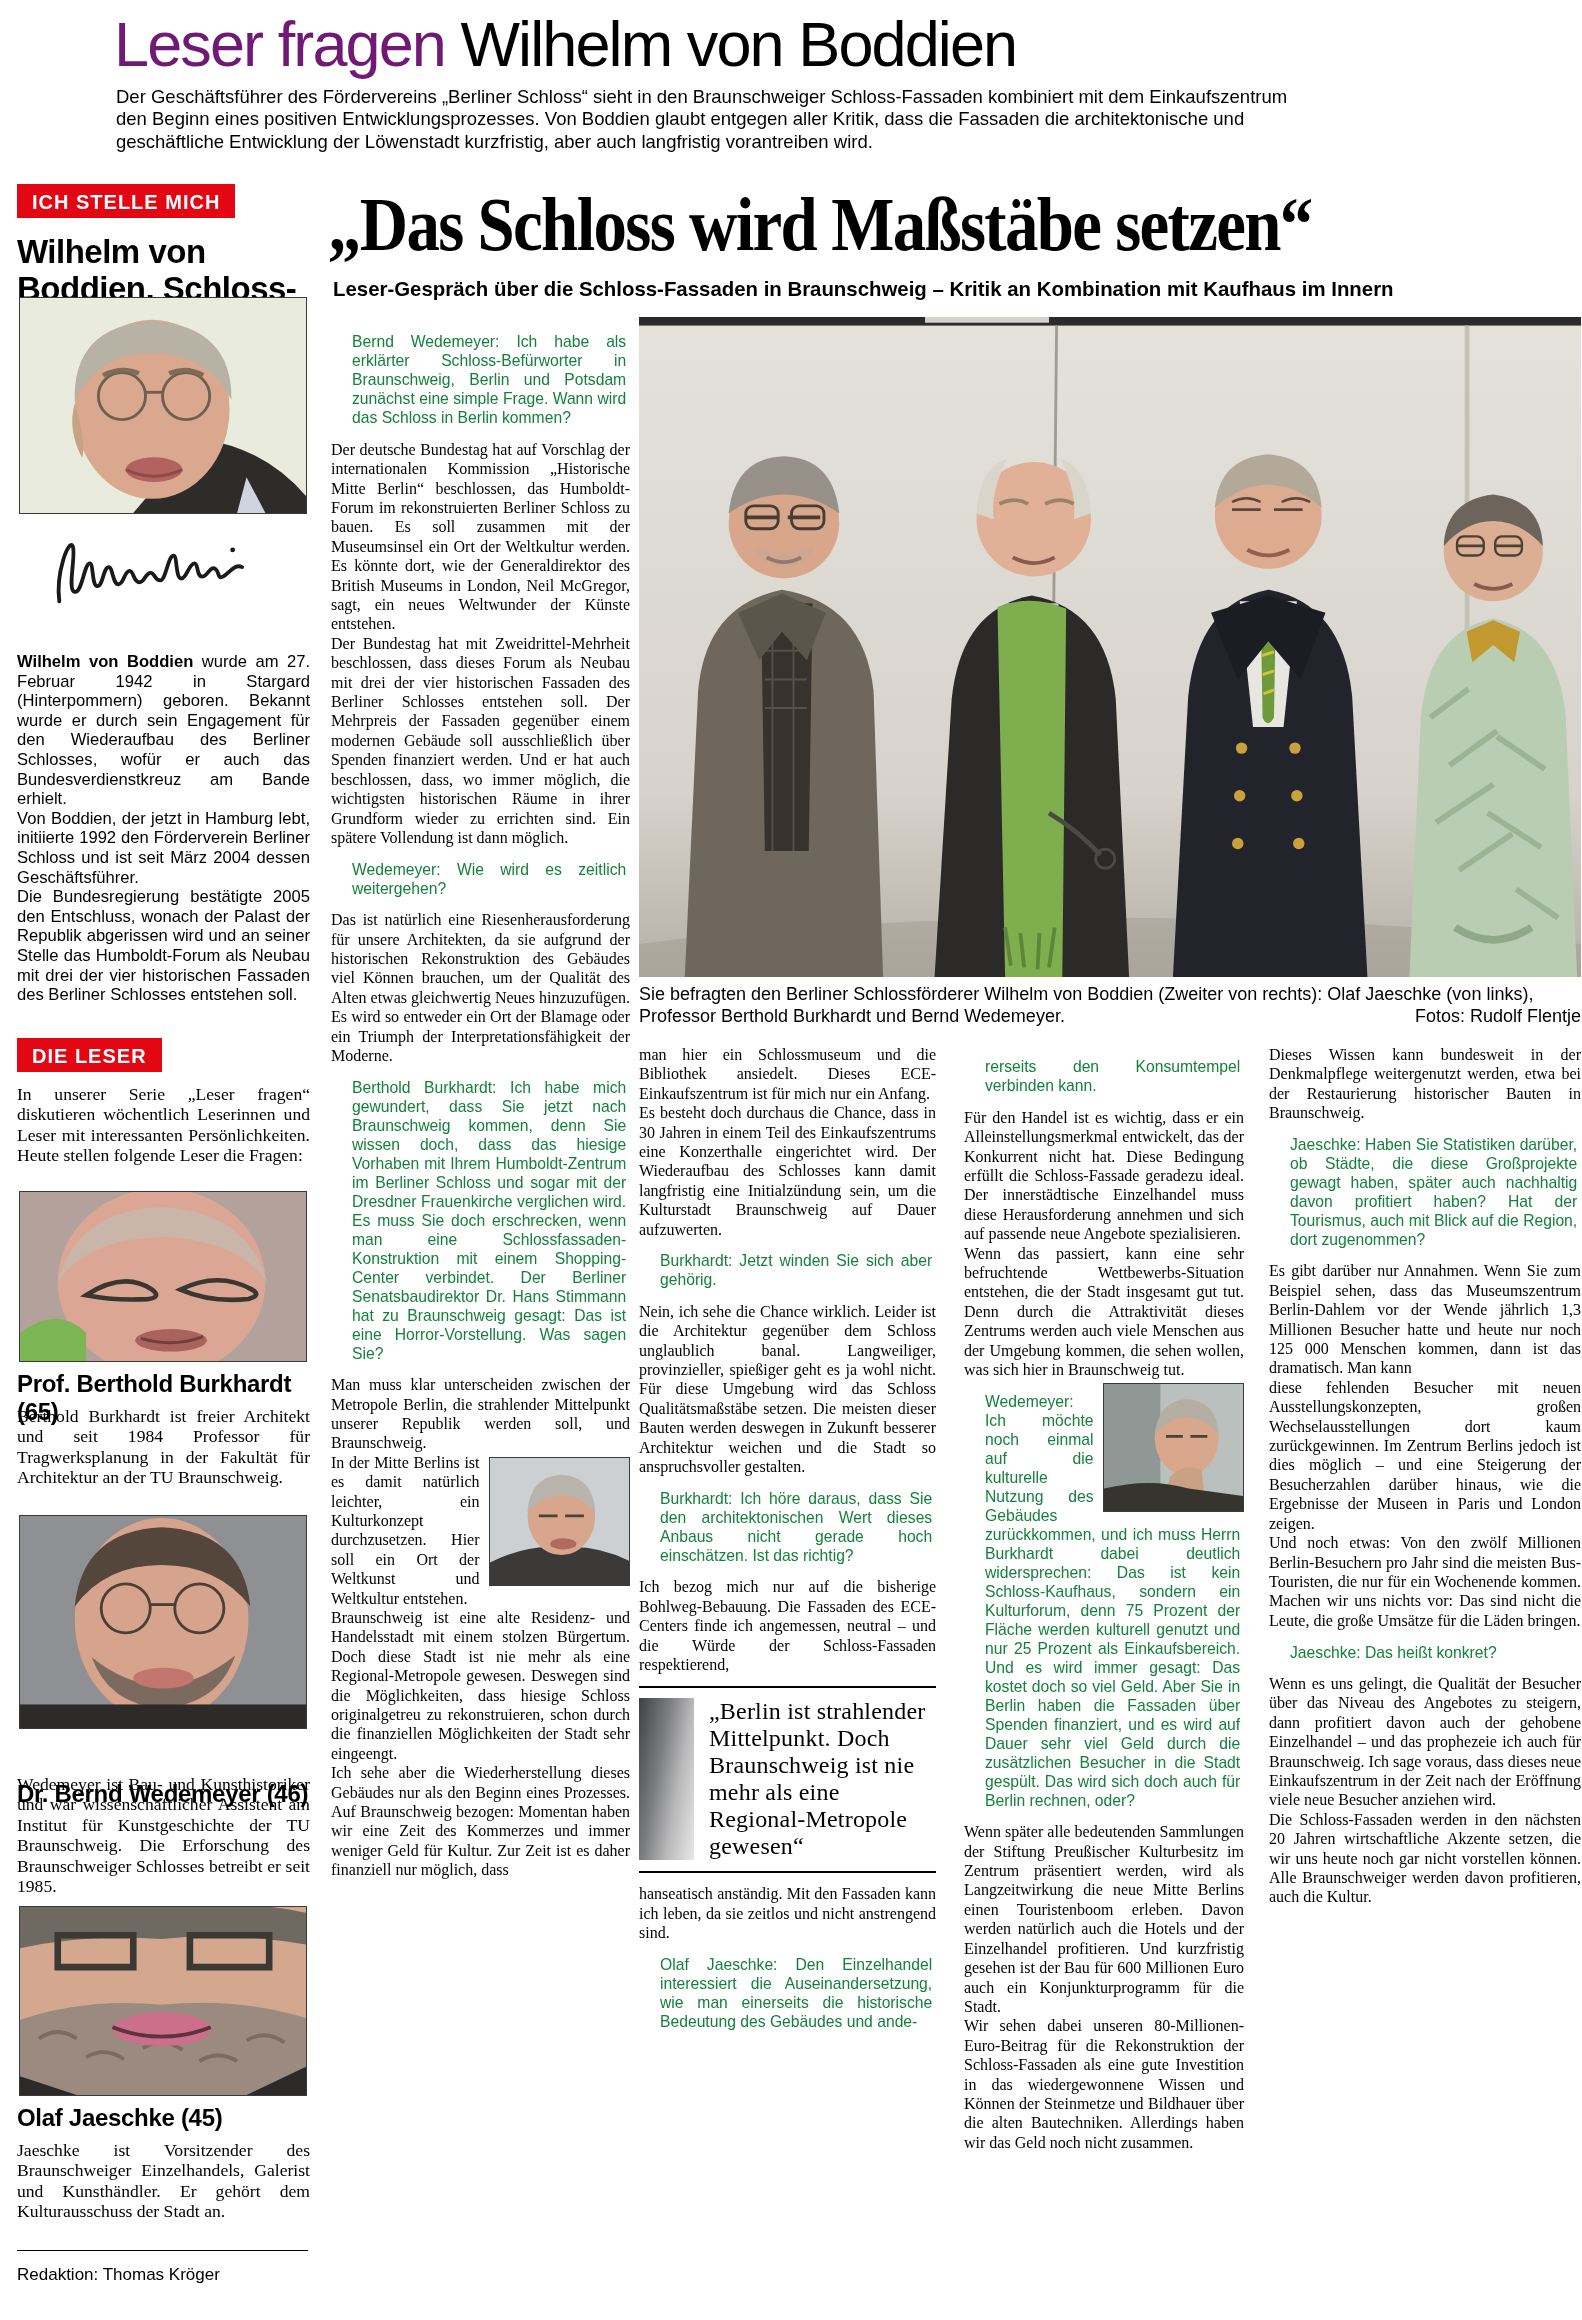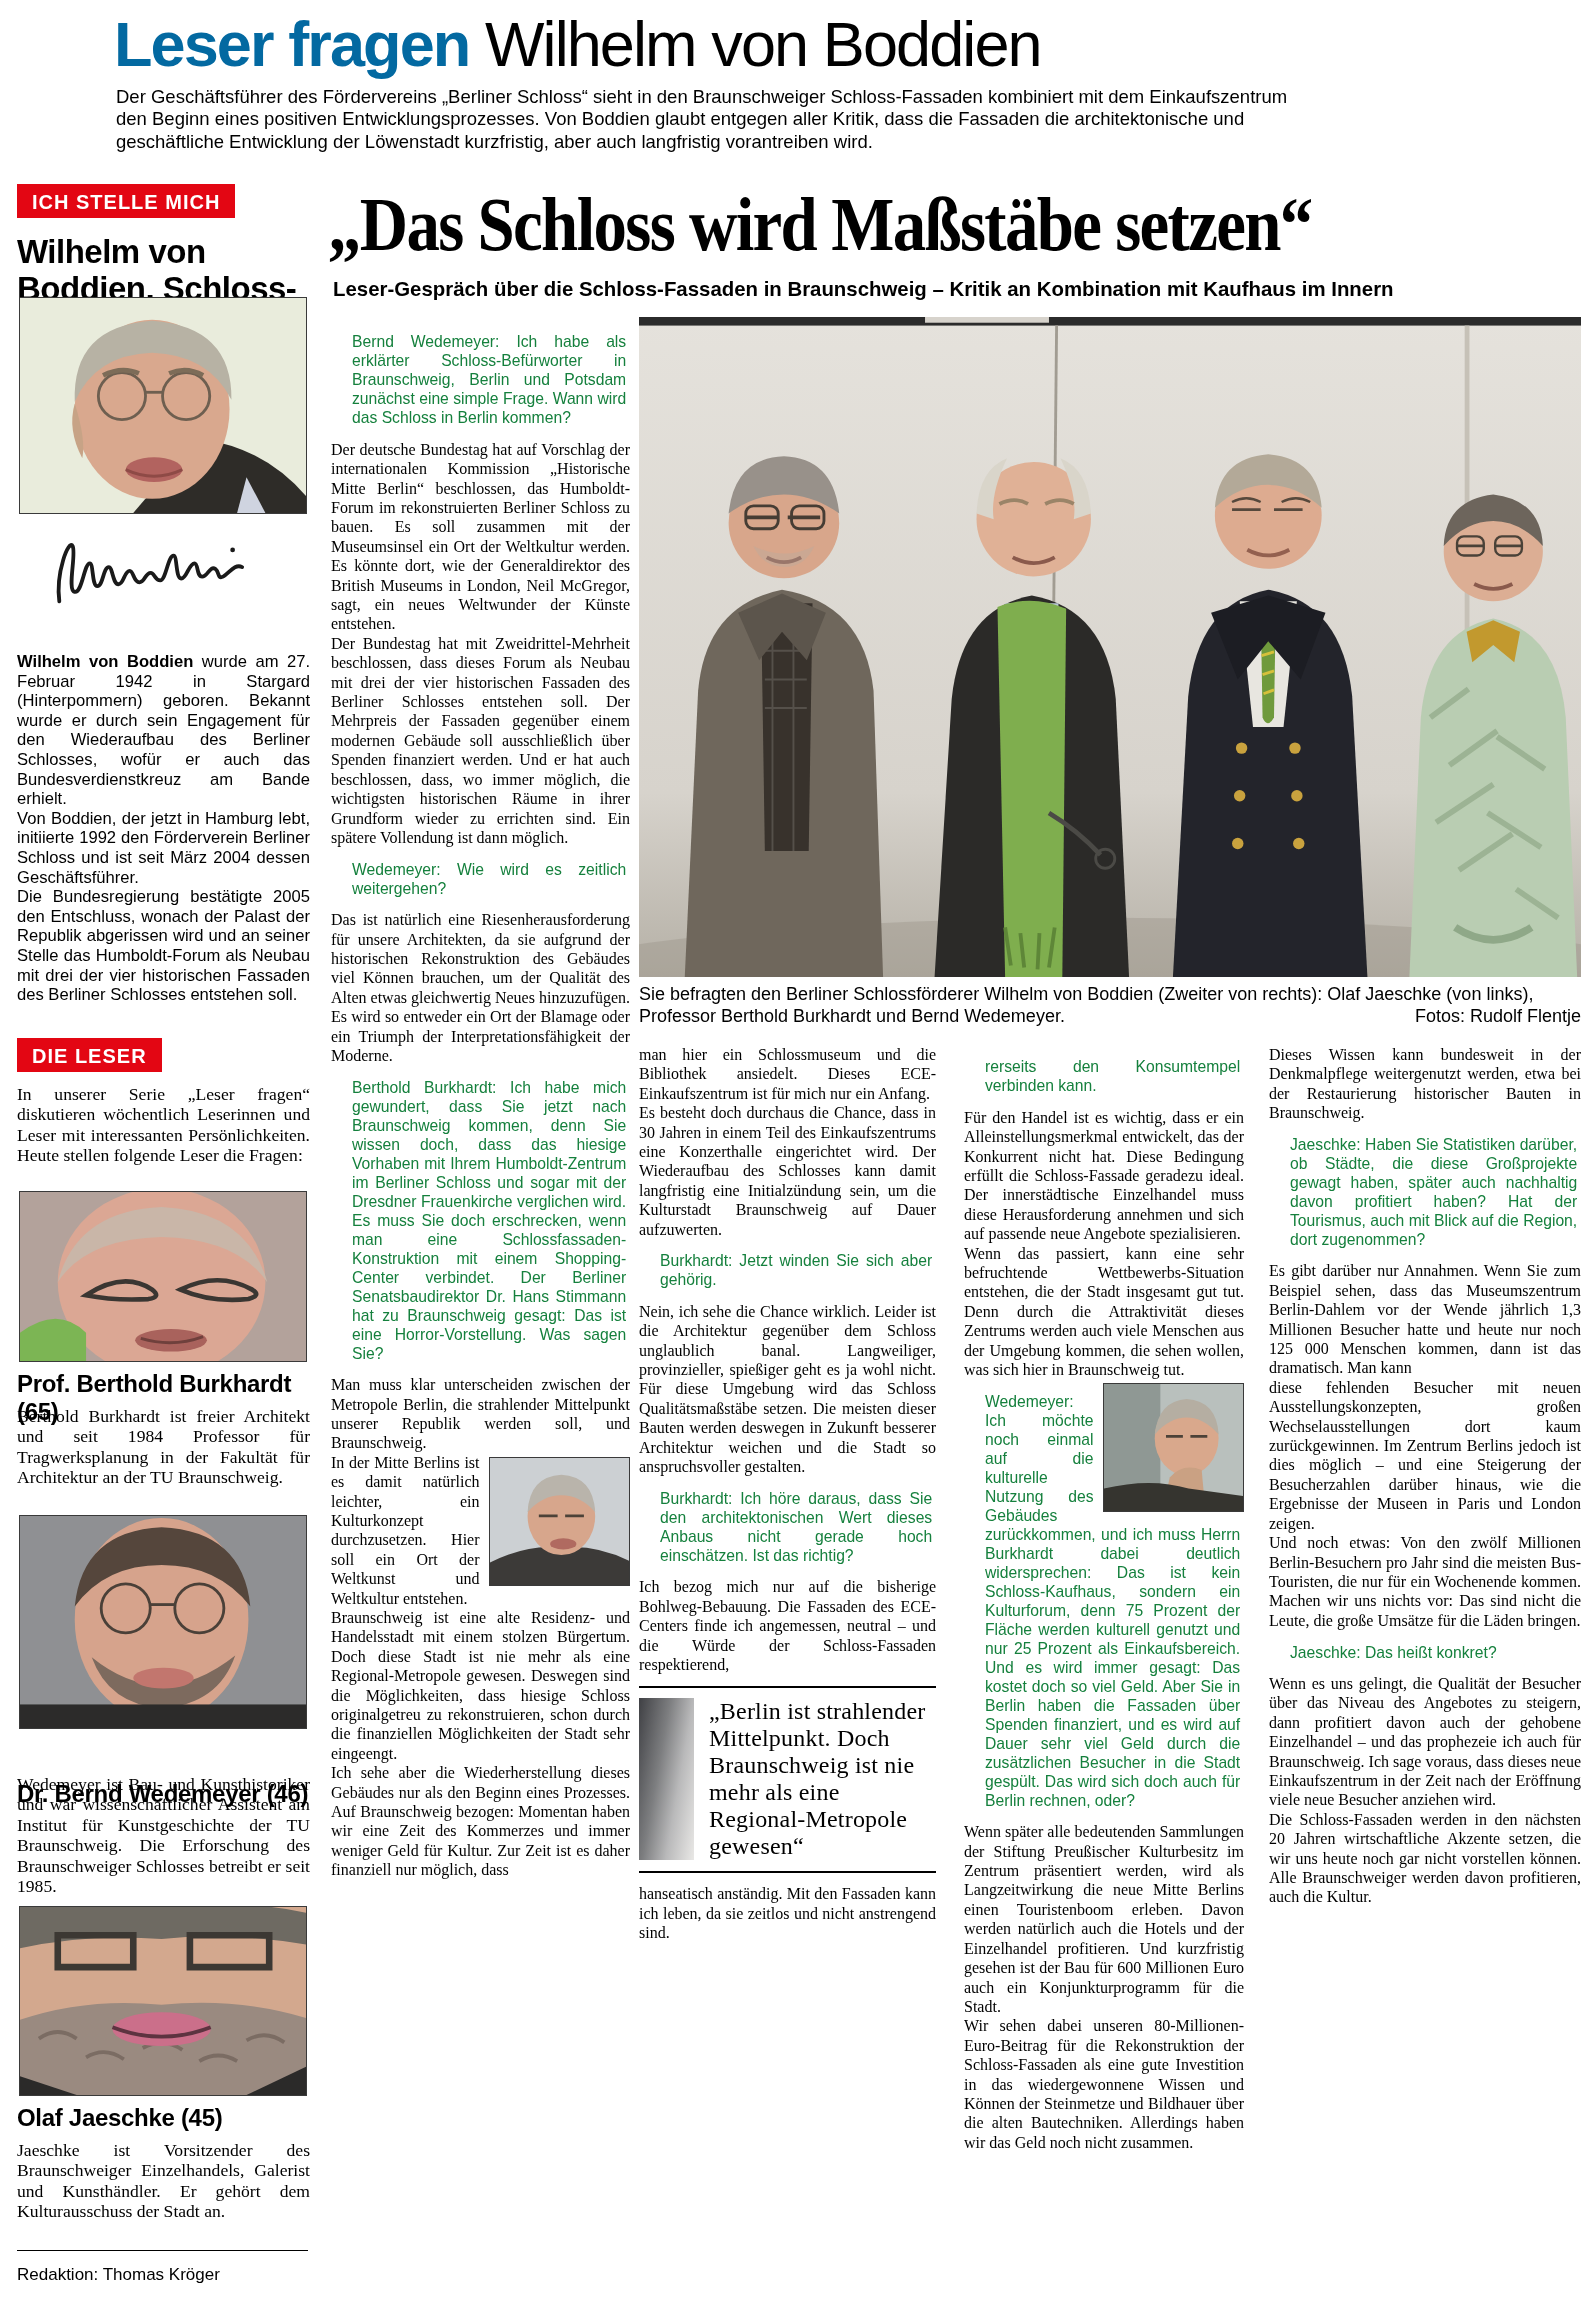--- a/index.html
+++ b/index.html
@@ -2,21 +2,21 @@
 <html lang="de" style="font-size:15px"><head>
 <meta charset="utf-8">
 <style>
   html,body{margin:0;padding:0;background:#fff;}
   #page{position:relative;width:1583px;height:2321px;background:#fff;overflow:hidden;
         font-family:"Liberation Sans",sans-serif;color:#000;}
 
   
   .masthead{position:absolute;left:114px;top:7.6px;width:1465px;}
   .masthead h1{margin:0;font-size:63px;letter-spacing:-1.9px;white-space:nowrap;font-weight:400;}
-  .masthead .kicker{color:#0369a1;font-weight:700;}
+  .masthead .kicker{color:#701a75;font-weight:400;}
   .masthead .person{color:#000;font-weight:400;}
   .standfirst{position:absolute;left:116px;top:86px;width:1184px;margin:0;
               font-size:18.5px;line-height:22.4px;color:#000;}
 
   
   .redlabel{position:absolute;left:17px;display:inline-block;background:#e30613;color:#fff;
             font-weight:700;font-size:20px;line-height:1;padding:7.6px 15px 6.7px;letter-spacing:1px;}
   #label1{top:184px;}
   #label2{top:1038px;}
   .profileheading{position:absolute;left:17px;top:233px;width:290px;margin:0;
@@ -277,20 +277,21 @@
         <p class="a">Es besteht doch durchaus die Chance, dass in 30 Jahren in einem Teil des Einkaufszentrums eine Konzerthalle eingerichtet wird. Der Wiederaufbau des Schlosses kann damit langfristig eine Initialzündung sein, um die Kulturstadt Braunschweig auf Dauer aufzuwerten.</p>
         <p class="q">Burkhardt: Jetzt winden Sie sich aber gehörig.</p>
         <p class="a">Nein, ich sehe die Chance wirklich. Leider ist die Architektur gegenüber dem Schloss unglaublich banal. Langweiliger, provinzieller, spießiger geht es ja wohl nicht. Für diese Umgebung wird das Schloss Qualitätsmaßstäbe setzen. Die meisten dieser Bauten werden deswegen in Zukunft besserer Architektur weichen und die Stadt so anspruchsvoller gestalten.</p>
         <p class="q">Burkhardt: Ich höre daraus, dass Sie den architektonischen Wert dieses Anbaus nicht gerade hoch einschätzen. Ist das richtig?</p>
         <p class="a">Ich bezog mich nur auf die bisherige Bohlweg-Bebauung. Die Fassaden des ECE-Centers finde ich angemessen, neutral – und die Würde der Schloss-Fassaden respektierend,</p>
         <blockquote class="pull">
           <div class="sliver"></div>
           <div class="pqtext">„Berlin ist strahlender Mittelpunkt. Doch Braunschweig ist nie mehr als eine Regional-Metropole gewesen“</div>
         </blockquote>
         <p class="a">hanseatisch anständig. Mit den Fassaden kann ich leben, da sie zeitlos und nicht anstrengend sind.</p>
+        <p class="q">Olaf Jaeschke: Den Einzelhandel interessiert die Auseinandersetzung, wie man einerseits die historische Bedeutung des Gebäudes und ande-</p>
       </div>
   </div>
 
   <div class="col" id="col3">
     <div>
         <p class="q">rerseits den Konsumtempel verbinden kann.</p>
         <p class="a">Für den Handel ist es wichtig, dass er ein Alleinstellungsmerkmal entwickelt, das der Konkurrent nicht hat. Diese Bedingung erfüllt die Schloss-Fassade geradezu ideal. Der innerstädtische Einzelhandel muss diese Herausforderung annehmen und sich auf passende neue Angebote spezialisieren.</p>
         <p class="a">Wenn das passiert, kann eine sehr befruchtende Wettbewerbs-Situation entstehen, die der Stadt insgesamt gut tut. Denn durch die Attraktivität dieses Zentrums werden auch viele Menschen aus der Umgebung kommen, die sehen wollen, was sich hier in Braunschweig tut.</p>
       </div>
     <div class="inset">

